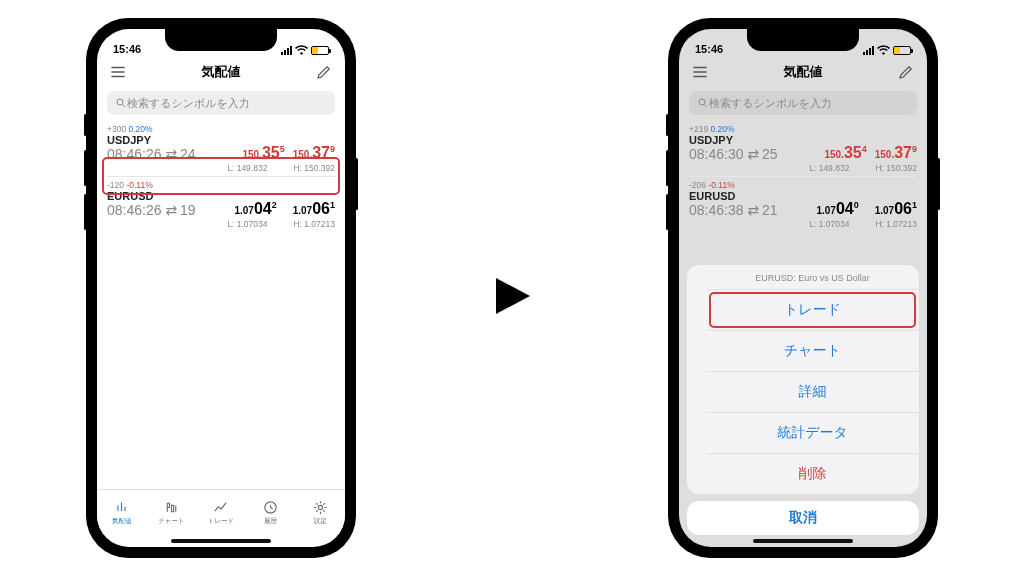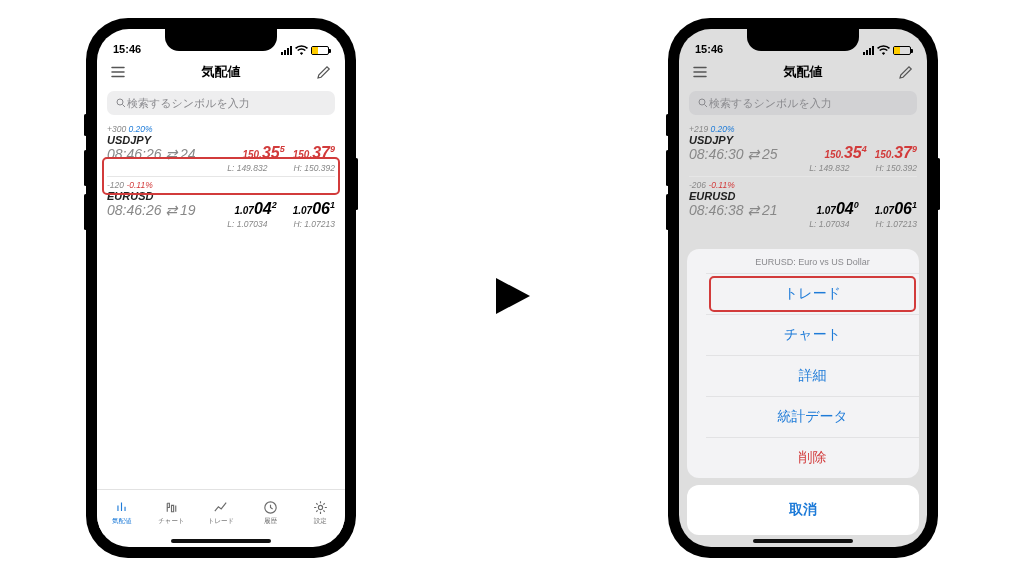--- a/index.html
+++ b/index.html
@@ -45,21 +45,21 @@
          padding:0 12px; font-size:13px; font-weight:700; }
   .hdr .ic { width:18px; color:#555; fill:#555; stroke:#555; }
 
   
   .search { margin:4px 10px 6px; height:24px; background:#eeeeef; border-radius:7px;
             display:flex; align-items:center; padding:0 8px; color:#8a8a8e; font-size:11px;}
   .screen.dim .search{ background:#d2d2d4; }
 
   
   .rows { flex:0 0 auto; }
-  .row { padding:3px 10px 4px; position:relative;font-style:italic; }
+  .row { padding:3px 10px 4px; position:relative; }
   .row.divid::after{content:"";position:absolute;left:10px;right:10px;bottom:0;height:1px;background:#e6e6e6;}
   .row .top { display:flex; justify-content:space-between; align-items:flex-end; }
   .row .bot { display:flex; justify-content:space-between; font-size:8.5px; color:#888; margin-top:1px;}
   .meta1 { font-size:8.5px; }
   .chg.up{color:#1e7bd8}.chg.dn{color:#d23b3b}
   .sym { font-size:11px; font-weight:700; color:#222; }
   .time{ font-size:14px; color:#888; }
   .prices{ display:flex; gap:8px; }
   .pr { font-weight:700; white-space:nowrap; }
   .pr.red  { color:#d23b3b; }
@@ -81,21 +81,21 @@
   .tab svg{ stroke:#6b6b6b; fill:none; stroke-width:1.6; }
 
   
   .sheet-wrap{ position:absolute; left:0; right:0; bottom:12px; padding:0 8px; }
   .sheet { background:#f3f3f5; border-radius:12px; overflow:hidden;padding-left:19px; }
   .sheet .ttl{ text-align:center; font-size:9px; color:#8a8a8e; padding:8px 0 6px;}
   .sheet .opt{ text-align:center; font-size:14px; color:#1e7bd8; padding:11px 0;
                border-top:1px solid #e2e2e4;}
   .sheet .opt.danger{ color:#d23b3b; }
   .cancel{ margin-top:7px; background:#fff; border-radius:12px; text-align:center;
-           font-size:14px; font-weight:600; color:#1e7bd8; padding:16px 0;}
+           font-size:14px; font-weight:600; color:#1e7bd8; padding:8px 0;}
 
   
   .arrow{ position:absolute; left:488px; top:272px; }
   .arrow svg{ width:48px; height:48px; fill:#000; }
 
   
   .pb{position:absolute;background:#000;border-radius:2px;width:3px;}
   .pb.l1{left:-2px;top:96px;height:22px}
   .pb.l2{left:-2px;top:132px;height:36px}
   .pb.l3{left:-2px;top:176px;height:36px}

